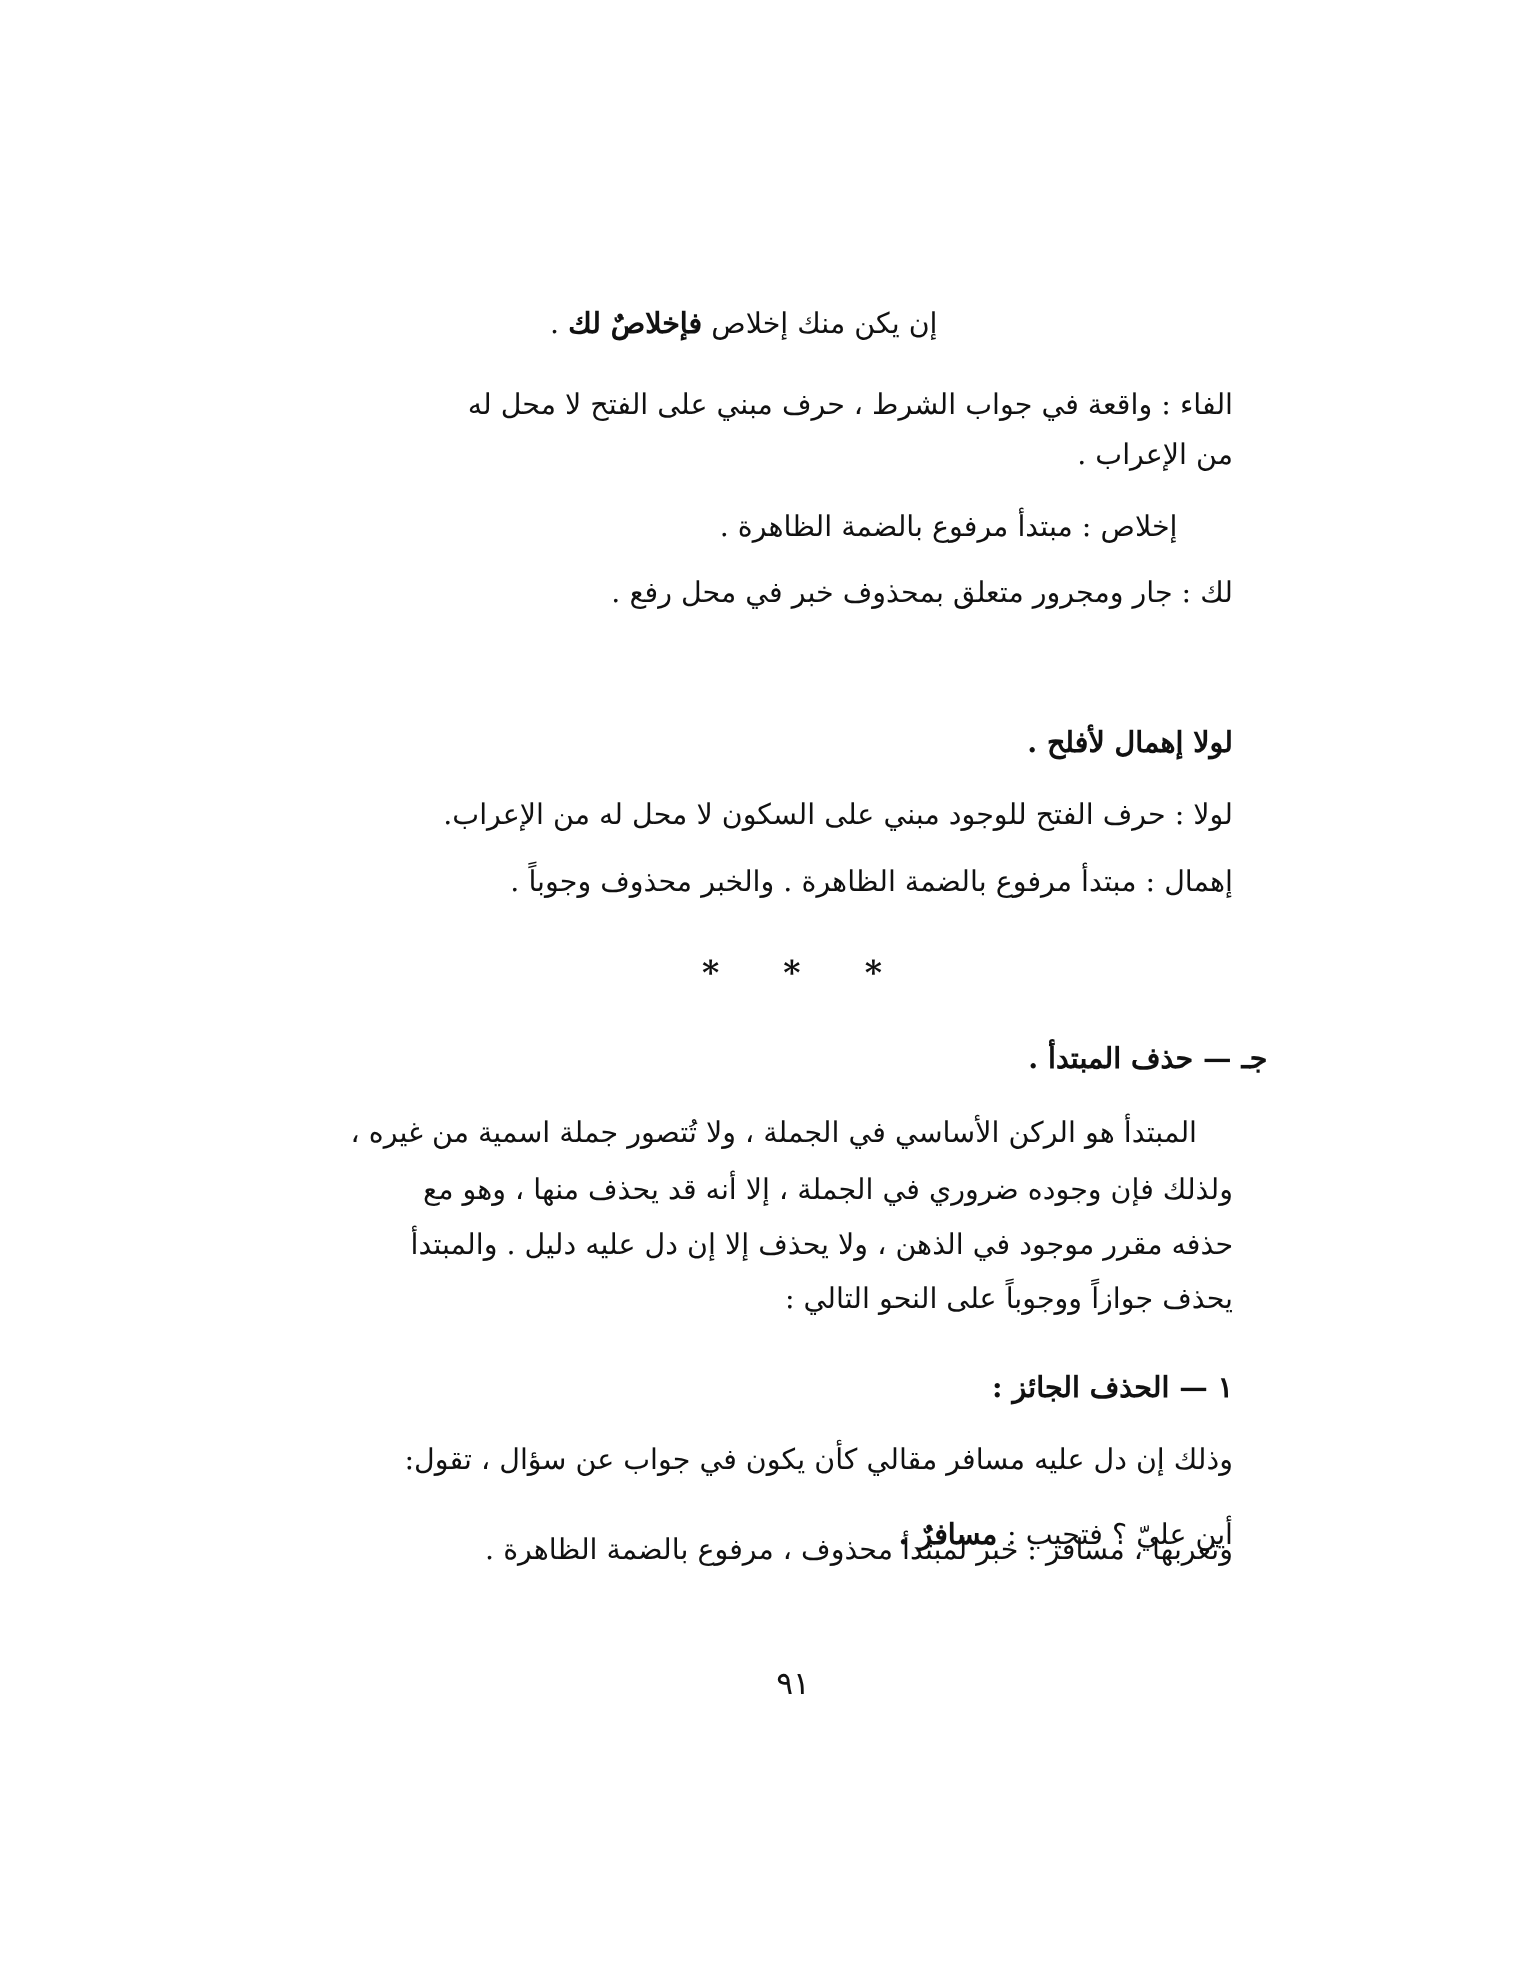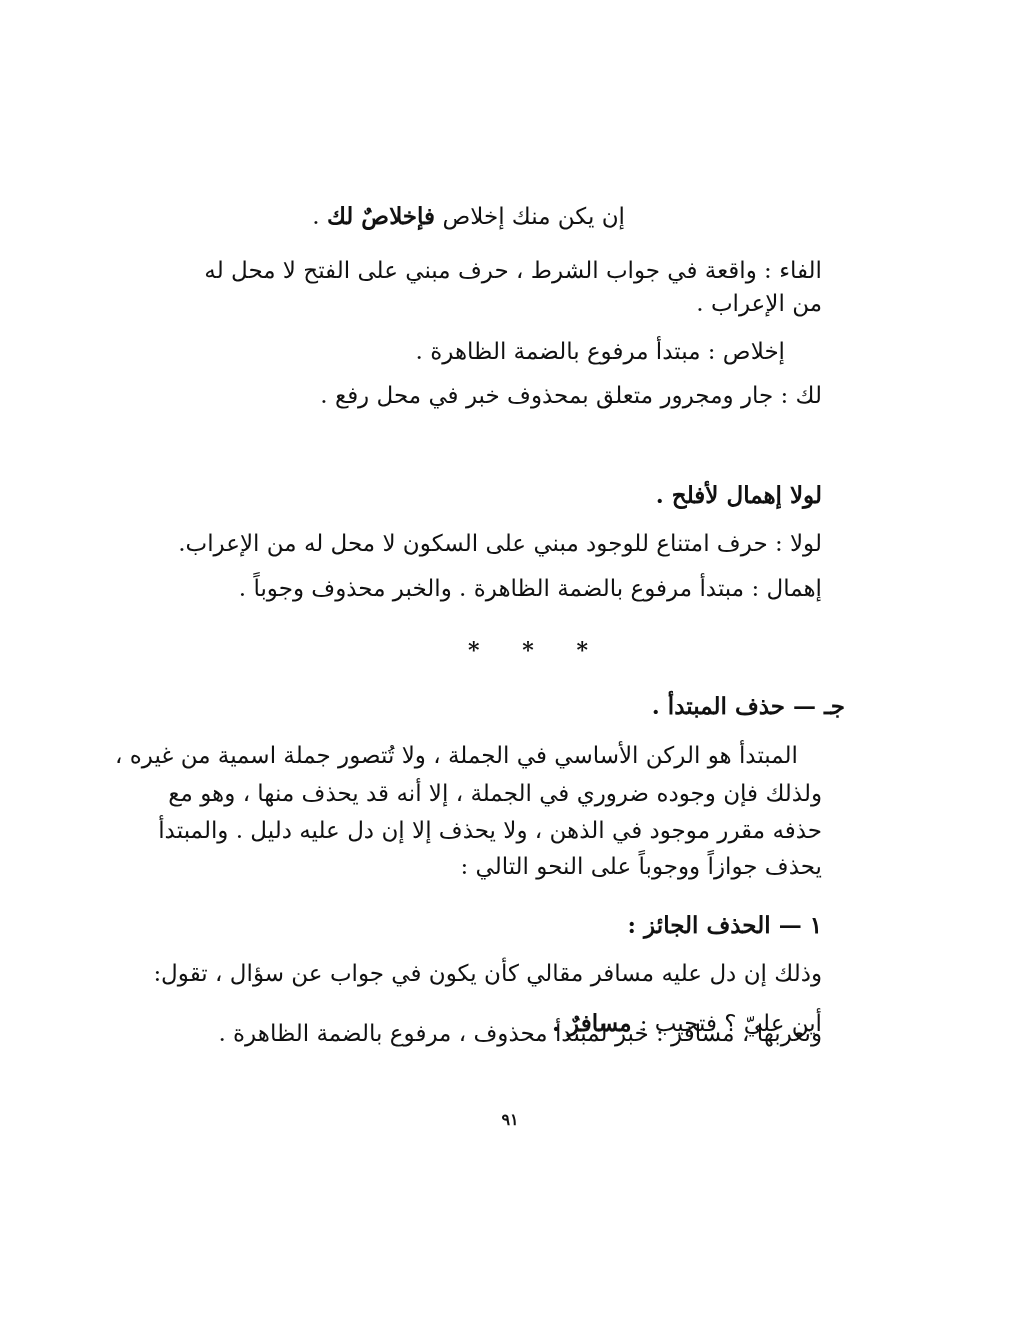--- a/index.html
+++ b/index.html
@@ -18,61 +18,61 @@
     .page {
       position: absolute;
       left: 0; top: 0;
       width: 1020px; height: 1320px;
     }
     .line {
       position: absolute;
       direction: rtl;
       text-align: right;
       white-space: nowrap;
-      font-size: 23px;
+      font-size: 19px;
       line-height: 26px;
     }
     .right-edge { right: 198px; }
     .b { font-weight: bold; }
     .stars {
       position: absolute;
       top: 636px;
       left: 468px;
       width: 120px;
       display: flex;
       justify-content: space-between;
       font-size: 22px;
       font-weight: bold;
     }
     .pagenum {
       position: absolute;
       top: 1110px;
       left: 480px;
       width: 60px;
-      text-align: center;
-      font-size: 16px;
-      font-weight: bold;
+      text-align: right;
+      font-size: 21px;
+      font-weight: normal;
     }
   </style>
 </head>
 <body>
 
 <div class="page">
 
   <div class="line" style="top:203px; right:395px;">
     <span>إن يكن منك إخلاص </span><span class="b">فإخلاصٌ لك</span><span> .</span>
   </div>
 
   <div class="line right-edge" style="top:257px;">الفاء : واقعة في جواب الشرط ، حرف مبني على الفتح لا محل له</div>
   <div class="line right-edge" style="top:290px;">من الإعراب .</div>
   <div class="line" style="top:338px; right:235px;">إخلاص : مبتدأ مرفوع بالضمة الظاهرة .</div>
   <div class="line right-edge" style="top:382px;">لك  :  جار ومجرور متعلق بمحذوف خبر في محل رفع .</div>
 
   <div class="line right-edge b" style="top:482px;">لولا إهمال لأفلح .</div>
-  <div class="line right-edge" style="top:530px;">لولا  :  حرف امتناع للوجود مبني على السكون لا محل له من الإعراب.</div>
+  <div class="line right-edge" style="top:530px;">لولا  :  حرف الفتح للوجود مبني على السكون لا محل له من الإعراب.</div>
   <div class="line right-edge" style="top:575px;">إهمال : مبتدأ مرفوع بالضمة الظاهرة . والخبر محذوف وجوباً .</div>
 
   <div class="stars">
     <span>*</span>
     <span>*</span>
     <span>*</span>
   </div>
 
   <div class="line b" style="top:693px; right:175px;">جـ — حذف المبتدأ .</div>
 

